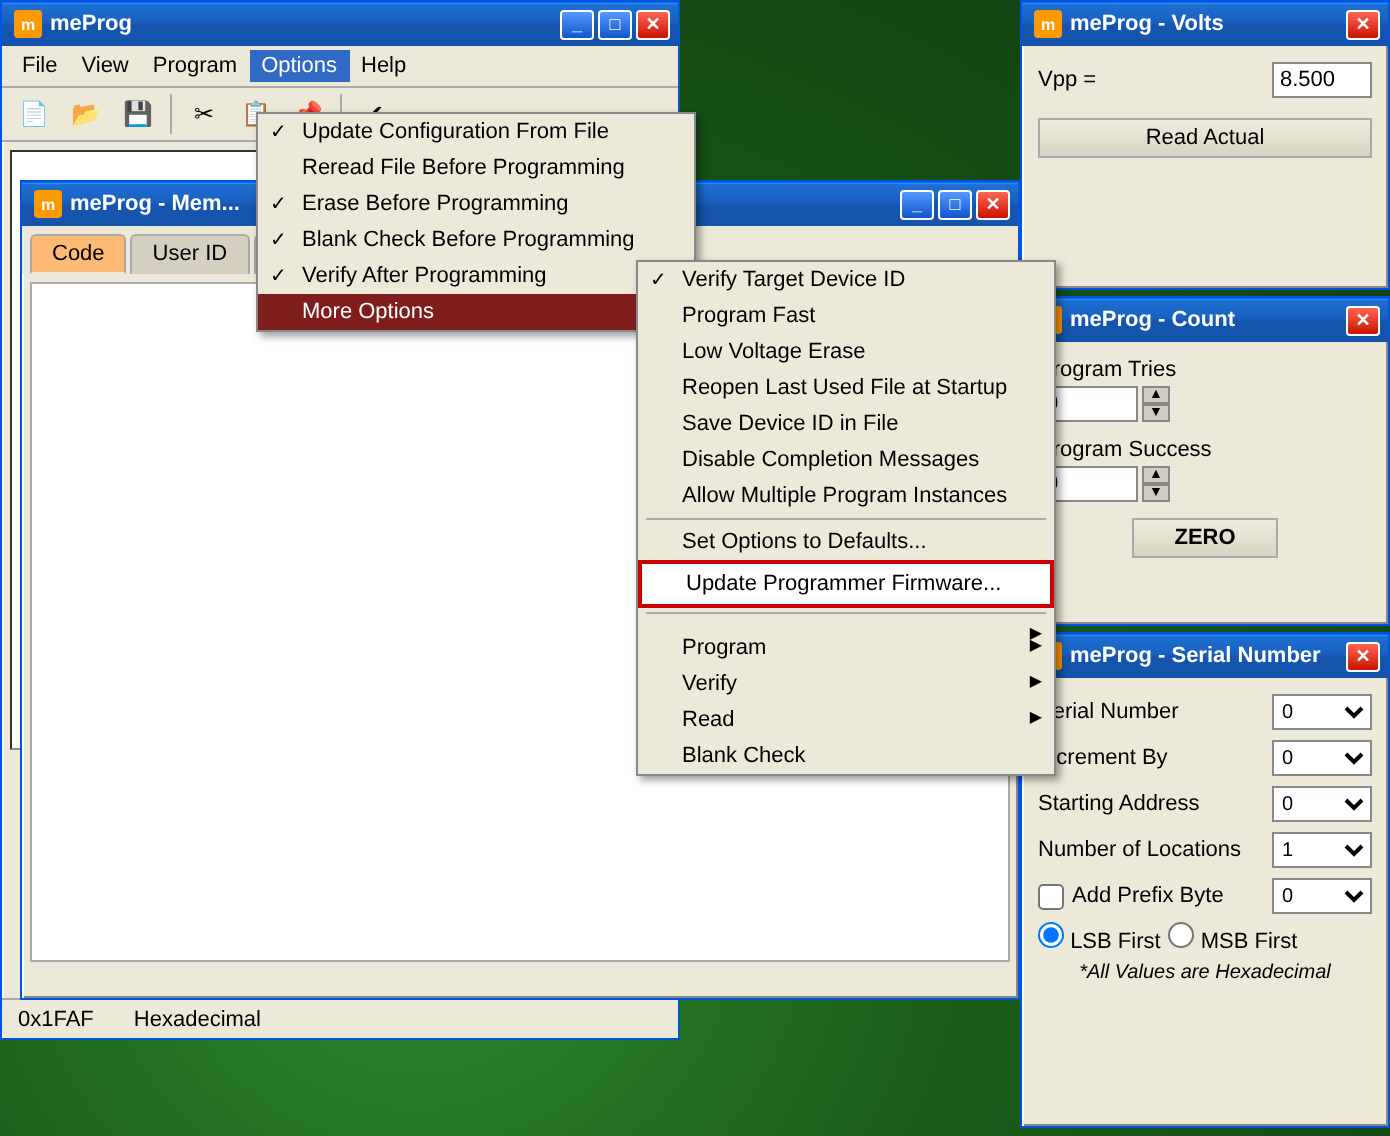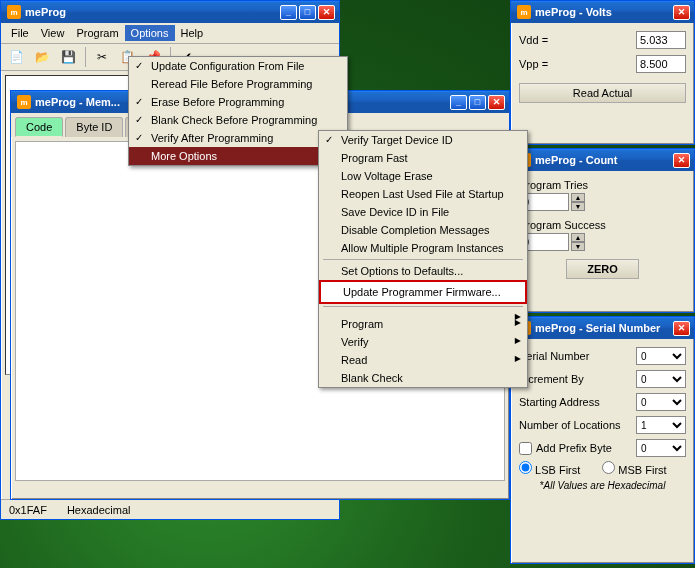--- a/index.html
+++ b/index.html
@@ -194,21 +194,21 @@
     .tab {
       padding: 3px 10px;
       background: #d4cfbe;
       border: 1px solid #aaa;
       border-bottom: none;
       cursor: pointer;
       font-size: 11px;
       border-radius: 3px 3px 0 0;
     }
     .tab.active {
-      background: #86efac;
+      background: #fdba74;
       border-bottom: 1px solid #ece9d8;
       z-index: 1;
     }
 
     
     .status-bar {
       position: absolute;
       bottom: 0;
       left: 0;
       right: 0;
@@ -331,21 +331,21 @@
     }
     .serial-select {
       width: 50px;
       height: 18px;
       border: 1px solid #888;
       background: white;
       font-size: 10px;
     }
     .radio-row {
       display: flex;
-      gap: 22px;
+      gap: 4px;
       margin: 4px 0;
       font-size: 11px;
     }
     .hex-note {
       font-size: 10px;
       font-style: italic;
       text-align: center;
       margin-top: 4px;
     }
     .prefix-row {
@@ -421,21 +421,21 @@
       <span>meProg - Mem...</span>
     </div>
     <div class="titlebar-buttons">
       <div class="titlebar-btn btn-min">_</div>
       <div class="titlebar-btn btn-max">□</div>
       <div class="titlebar-btn btn-close">✕</div>
     </div>
   </div>
   <div class="tab-bar">
     <div class="tab active">Code</div>
-    <div class="tab">Byte ID</div>
+    <div class="tab">User ID</div>
     <div class="tab">Co</div>
   </div>
   <div style="background:white; border:1px solid #aaa; margin:4px; flex:1; height:340px;"></div>
 </div>
 
 <div class="dropdown-menu" style="left: 128px; top: 56px; width: 220px;">
   <div class="menu-item checked">
     <span>Update Configuration From File</span>
   </div>
   <div class="menu-item">
@@ -506,24 +506,20 @@
   <div class="win-titlebar">
     <div class="titlebar-left">
       <div class="titlebar-icon">m</div>
       <span>meProg - Volts</span>
     </div>
     <div class="titlebar-buttons">
       <div class="titlebar-btn btn-close">✕</div>
     </div>
   </div>
   <div class="panel-content">
-    <div class="volt-row">
-      <span>Vdd =</span>
-      <input class="volt-input" type="text" value="5.033" style="">
-    </div>
     <div class="volt-row">
       <span>Vpp =</span>
       <input class="volt-input" type="text" value="8.500" style="">
     </div>
     <button class="read-actual-btn">Read Actual</button>
   </div>
 </div>
 
 <div class="win-window" id="count-window">
   <div class="win-titlebar">

